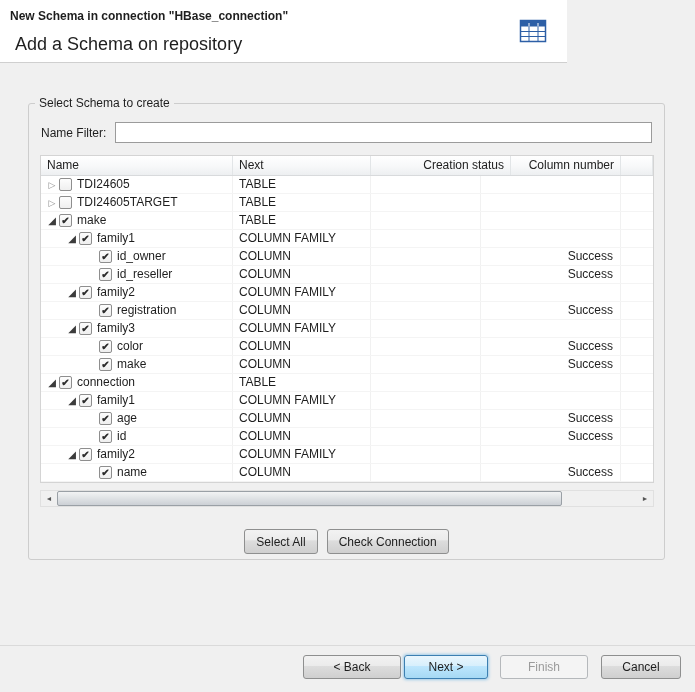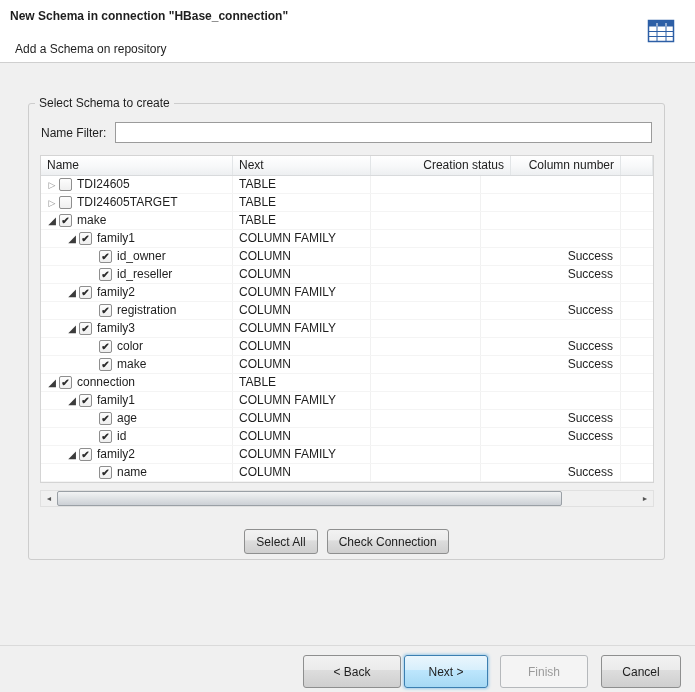--- a/index.html
+++ b/index.html
@@ -3,24 +3,24 @@
 <meta charset="utf-8">
 <style>
   * { margin:0; padding:0; box-sizing:border-box; }
   html,body { background:#e8e8e8; }
   .dialog{
     position:relative; width:695px; height:692px; background:#f0f0f0;
     font-family:"Liberation Sans", sans-serif; font-size:12px; color:#1e1e1e;
     overflow:hidden;
   }
   
-  .header{ position:absolute; top:0; left:0; width:695px; height:63px;
+  .header{ position:absolute; top:0; left:0; width:567px; height:63px;
     background:#ffffff; border-bottom:1px solid #cfcfcf; }
   .title{ position:absolute; left:10px; top:9px; font-weight:bold; font-size:12px; }
-  .subtitle{ position:absolute; left:15px; top:42px; font-size:12px; }
+  .subtitle{ position:absolute; left:15px; top:34px; font-size:18px; }
   .header-icon{ position:absolute; right:20px; top:19px; width:28px; height:24px; }
   
   .groupbox{ position:absolute; left:28px; top:103px; width:637px; height:457px;
     border:1px solid #cdcdcd; border-radius:3px; }
   .group-label{ position:absolute; top:-8px; left:6px; background:#f0f0f0; padding:0 4px; }
   .filter-label{ position:absolute; left:12px; top:22px; }
   .filter-input{ position:absolute; left:86px; top:18px; width:537px; height:21px;
     border:1px solid #9b9b9b; background:#fff; padding:0 4px;
     font-family:"Liberation Sans",sans-serif; font-size:12px; }
   
@@ -59,21 +59,21 @@
   
   button{ font-family:"Liberation Sans",sans-serif; font-size:12px; color:#1e1e1e;
     background:linear-gradient(to bottom,#f2f2f2 0%,#ebebeb 45%,#dddddd 46%,#cfcfcf 100%);
     border:1px solid #8e8f8f; border-radius:3px; padding:0 11px; }
   .action-row{ position:absolute; left:0; top:417px; width:100%;
     display:flex; justify-content:center; gap:9px; }
   .action-row button{ height:25px;margin-top:8px; }
   
   .footer-sep{ position:absolute; left:0; top:645px; width:695px;
     border-top:1px solid #dadada; }
-  .footer-btn{ position:absolute; top:655px; height:33px; }
+  .footer-btn{ position:absolute; top:655px; height:24px; }
   .btn-back{ left:303px; width:98px; }
   .btn-next{ left:404px; width:84px; border-color:#3c7fb1;
     background:linear-gradient(to bottom,#eaf6fd,#d7effc 45%,#bde6fd 46%,#a6d9f4);
     box-shadow:0 0 3px 1px #9ecbe8; }
   .btn-finish{ left:500px; width:88px; background:#f4f4f4; border-color:#b5b8bb; color:#9b9b9b; }
   .btn-cancel{ left:601px; width:80px; }
 </style>
 </head>
 <body>
 

